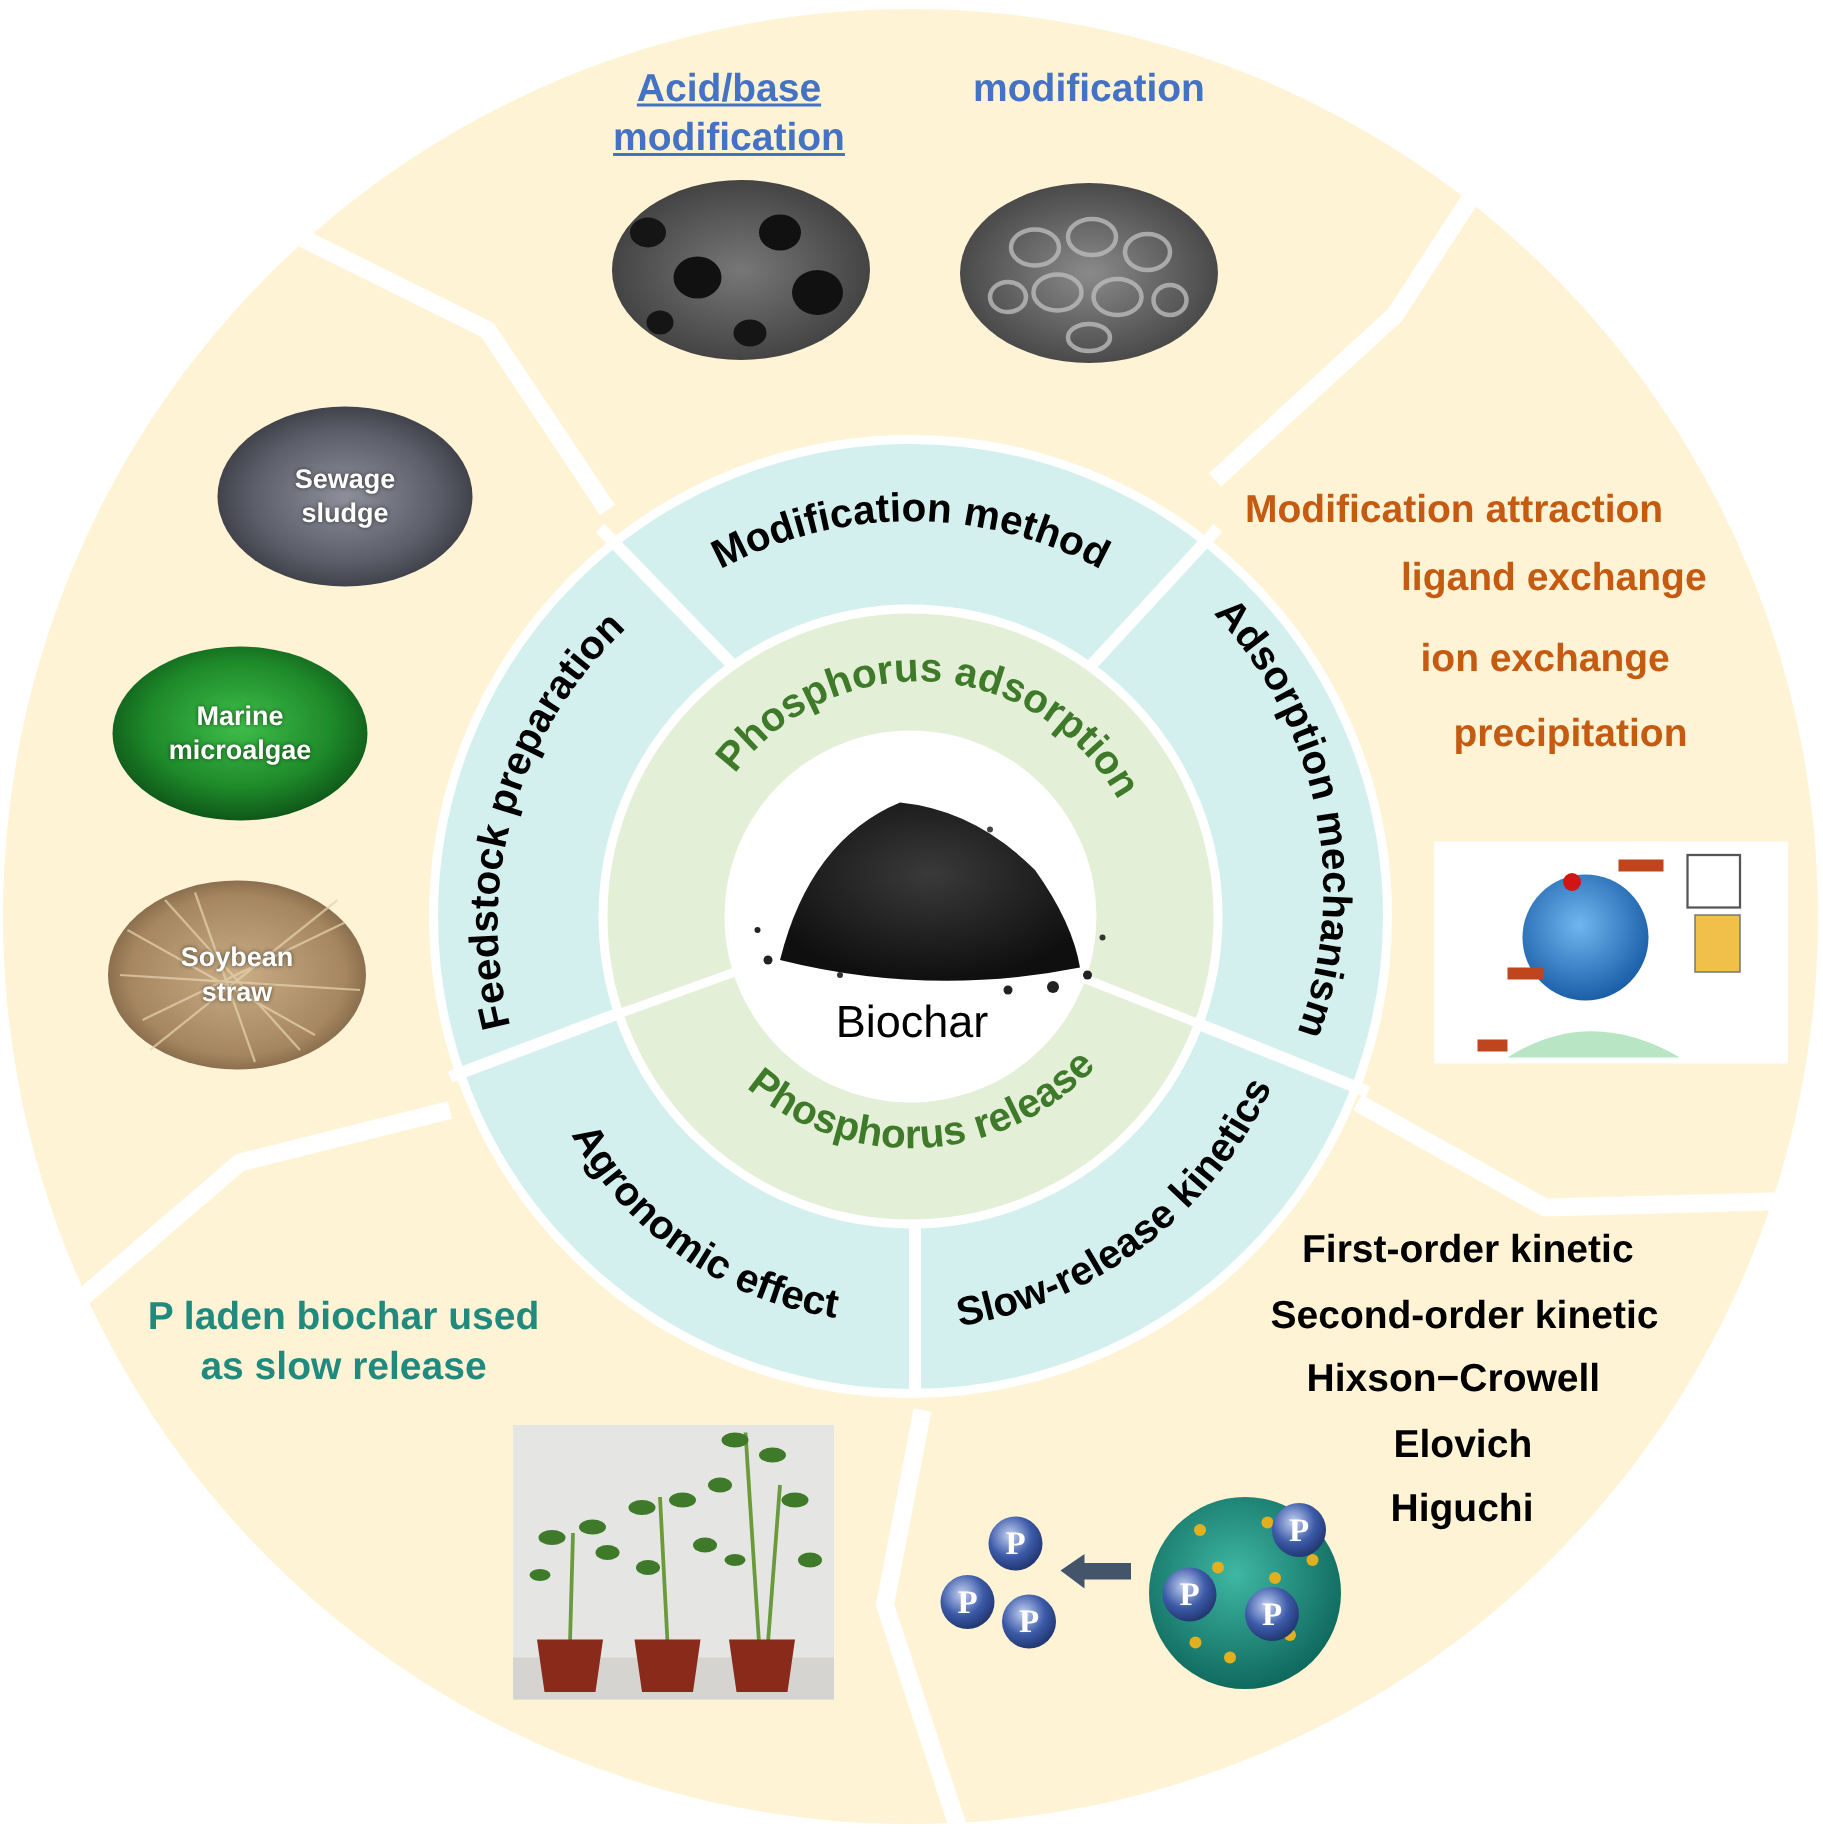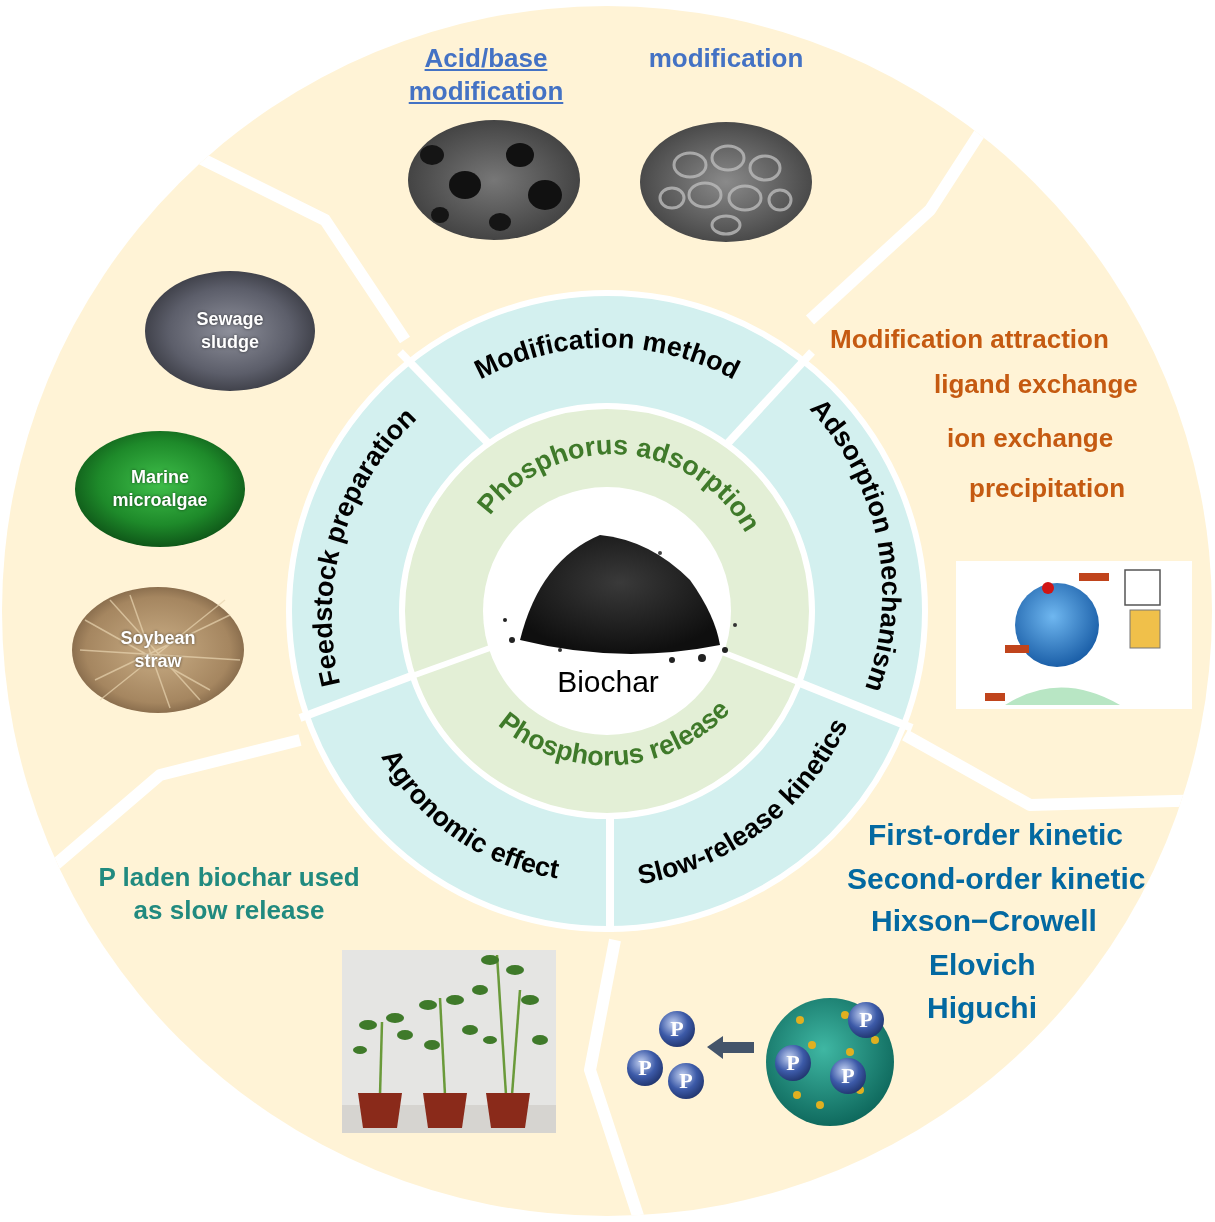--- a/index.html
+++ b/index.html
@@ -2,21 +2,21 @@
 <html><head>
 <meta charset="utf-8">
 <style>
   html, body { margin:0; padding:0; background:#ffffff; }
   body { width:1215px; height:1222px; position:relative; overflow:hidden;
          font-family:"Liberation Sans", sans-serif; }
   #diagram { position:absolute; left:0; top:0; width:1215px; height:1222px; }
   .lbl { position:absolute; font-weight:bold; text-align:center; line-height:1.25; white-space:nowrap; }
   .blue { color:#4472c4; font-size:26px; }
   .orange { color:#c55a11; font-size:26px; }
-  .slate { color:#0369a1; font-size:30px; }
+  .slate { color:#000000; font-size:26px; }
   .teal { color:#218a7f; font-size:26px; }
   .oval { position:absolute; border-radius:50%; overflow:hidden; }
   .oval-text { position:absolute; inset:0; display:flex; align-items:center; justify-content:center;
                text-align:center; color:#ffffff; font-weight:bold; font-size:18px; line-height:1.3;
                text-shadow:0 0 3px rgba(0,0,0,0.6); }
   .biochar-label { position:absolute; font-size:30px; color:#000; text-align:center; width:200px; }
 </style>
 </head>
 <body>
 

